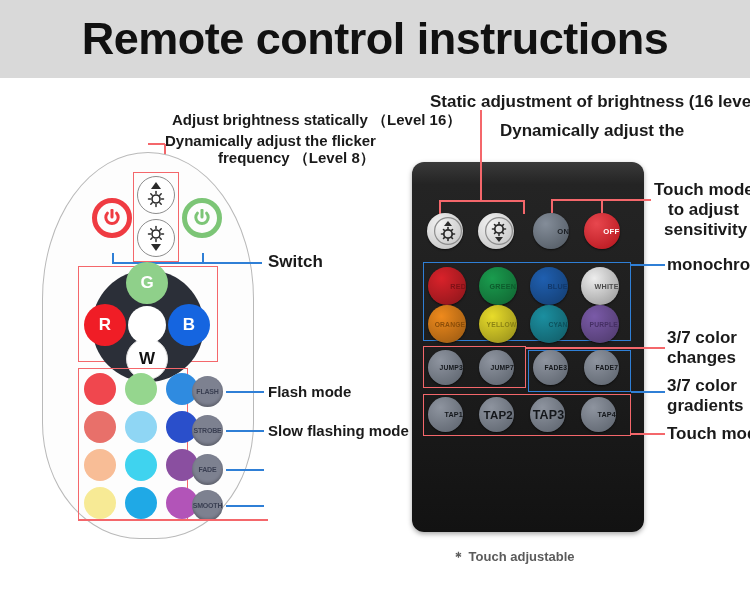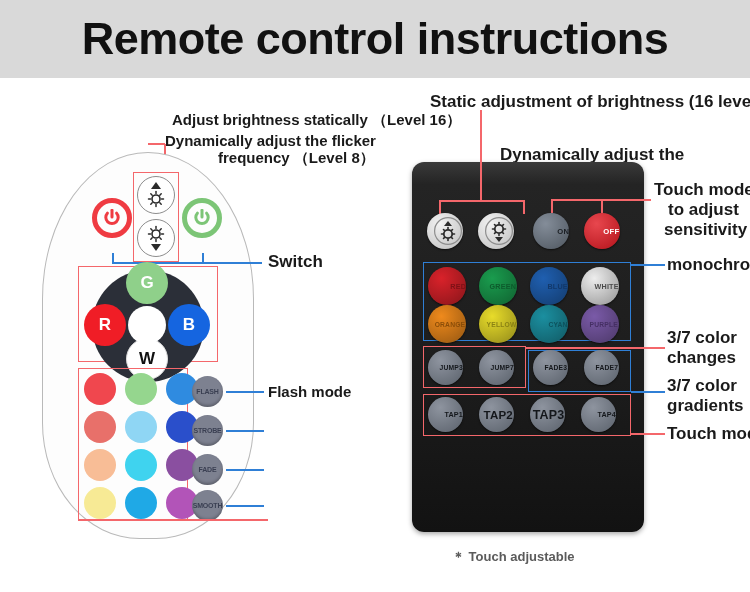--- a/index.html
+++ b/index.html
@@ -226,29 +226,30 @@
     <span>FADE</span>
     </div>
   <div class="mbtn" style="left:192px;top:490px;">
     <span>SMOOTH</span>
     </div>
 
   <div class="ln blue" style="left:226px;top:391px;width:38px;height:1.6px;"></div>
   <div class="ann lg" style="left:268px;top:383px;">Flash mode</div>
 
   <div class="ln blue" style="left:226px;top:430px;width:38px;height:1.6px;"></div>
+  <div class="ann lg" style="left:268px;top:422px;">Slow flashing mode</div>
 
   <div class="ln blue" style="left:226px;top:469px;width:38px;height:1.6px;"></div>
 
   <div class="ln blue" style="left:226px;top:505px;width:38px;height:1.6px;"></div>
 
   <div class="ln" style="left:78px;top:519px;width:190px;height:1.6px;"></div>
 
   <div class="ann xl" style="left:430px;top:92px;">Static adjustment of brightness (16 levels)</div>
-  <div class="ann xl" style="left:500px;top:121px;margin-top:24px;">Dynamically adjust the</div>
+  <div class="ann xl" style="left:500px;top:121px;">Dynamically adjust the</div>
 
   <div class="remote"></div>
 
   <div class="lnv" style="left:480px;top:110px;height:40px;"></div>
   <div class="ln" style="left:481px;top:150px;width:1px;height:1px;"></div>
   <div class="ln" style="left:439px;top:200px;width:85px;height:1.6px;"></div>
   <div class="lnv" style="left:439px;top:200px;height:14px;"></div>
   <div class="lnv" style="left:523px;top:200px;height:14px;"></div>
   <div class="lnv" style="left:480px;top:150px;height:50px;"></div>
 

